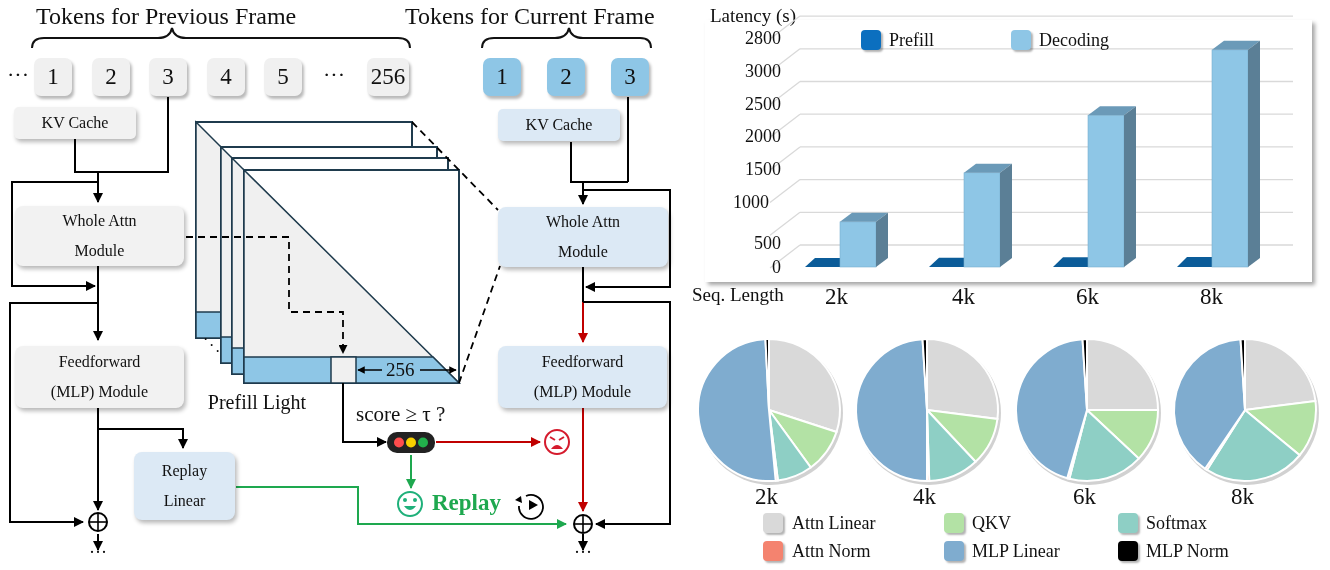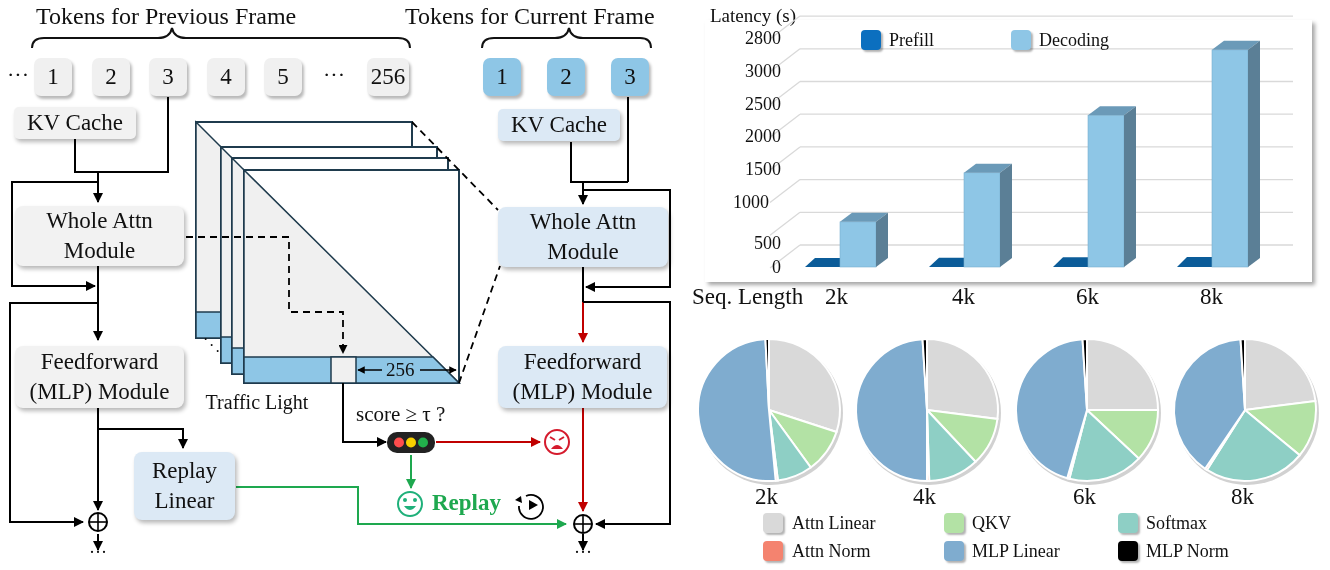--- a/index.html
+++ b/index.html
@@ -6,21 +6,21 @@
   body { width: 1330px; height: 570px; position: relative; overflow: hidden;
          font-family: "Liberation Serif", "DejaVu Serif", serif; color: #111; }
   .abs { position: absolute; }
   .title { font-size: 24px; white-space: nowrap; font-family: Liberation Serif, serif; }
   .tok { position: absolute; width: 38px; height: 38px; border-radius: 7px;
          background: #f0f0f0; box-shadow: 2px 3px 3px rgba(0,0,0,0.28);
          font-size: 23px; display: flex; align-items: center; justify-content: center; }
   .tok.cur { background: #8ec6e6; }
   .tok.wide { width: 42px; }
   .box { position: absolute; border-radius: 8px; background: #f2f2f2;
-         box-shadow: 2px 3px 4px rgba(0,0,0,0.28); font-size: 23px; line-height: 30px;
+         box-shadow: 2px 3px 4px rgba(0,0,0,0.28); font-size: 16px; line-height: 30px;
          text-align: center; display: flex; align-items: center; justify-content: center; }
   .box.blue { background: #dce9f5; }
   .box span { display: block; }
   .dots { font-size: 22px; position: absolute; }
   .lbl { position: absolute; font-size: 20px; text-align: center; line-height: 29px; white-space: nowrap; }
   svg { position: absolute; left: 0; top: 0; }
   .chart-frame { position: absolute; left: 705px; top: 20px; width: 607px; height: 262px;
                  background: #fff; box-shadow: 3px 3px 4px rgba(0,0,0,0.35); }
   .ytick { position: absolute; font-size: 18px; text-align: right; width: 60px; }
   .xtick { position: absolute; font-size: 23px; }
@@ -182,21 +182,21 @@
   </div>
 
   <div class="box blue" style="left:134px; top:452px; width:101px; height:68px; flex-direction:column;">
     <span>Replay</span>
     <span>Linear</span>
   </div>
 
   <div class="abs" style="left:385px; top:360px; font-size:19px; background:#8ec6e6; line-height:20px; padding:0 1px;">256</div>
 
   <div class="lbl" style="left:197px; top:388px; width:120px;">
-    <div>Traffic Light</div>
+    <div>Prefill Light</div>
   </div>
 
   <div class="abs" style="left:356px; top:402px; font-size:21px; white-space:nowrap;">score ≥ τ ?</div>
 
   <div class="abs" style="left:432px; top:490px; font-size:23px; font-weight:bold; color:#1ea84f;">Replay</div>
 
   <div class="dots" style="left:89px; top:542px; font-size:18px;">···</div>
   <div class="dots" style="left:574px; top:542px; font-size:18px;">···</div>
 </div>
 
@@ -249,21 +249,21 @@
       <div class="ytick" style="left: 721px; top: 60.8px;">3000</div>
       <div class="ytick" style="left: 721px; top: 28.1px;">2800</div>
     </div>
   <div id="xtick-wrap">
       <div class="xtick" style="left: 825px; top: 284px;">2k</div>
       <div class="xtick" style="left: 952px; top: 284px;">4k</div>
       <div class="xtick" style="left: 1076px; top: 284px;">6k</div>
       <div class="xtick" style="left: 1200px; top: 284px;">8k</div>
     </div>
 
-  <div class="abs" style="left:692px; top:284px; font-size:23px;">Seq. Length</div>
+  <div class="abs" style="left:692px; top:284px; font-size:19px;">Seq. Length</div>
 
   <div class="leg-sw" style="left:861px; top:30px; background:#0b6fbf;"></div>
   <div class="leg-tx" style="left:889px; top:30px;">Prefill</div>
   <div class="leg-sw" style="left:1011px; top:30px; background:#8ec6e6;"></div>
   <div class="leg-tx" style="left:1039px; top:30px;">Decoding</div>
 </div>
 
 <div>
   <svg id="pie-svg" width="1330" height="570">
       <g>

